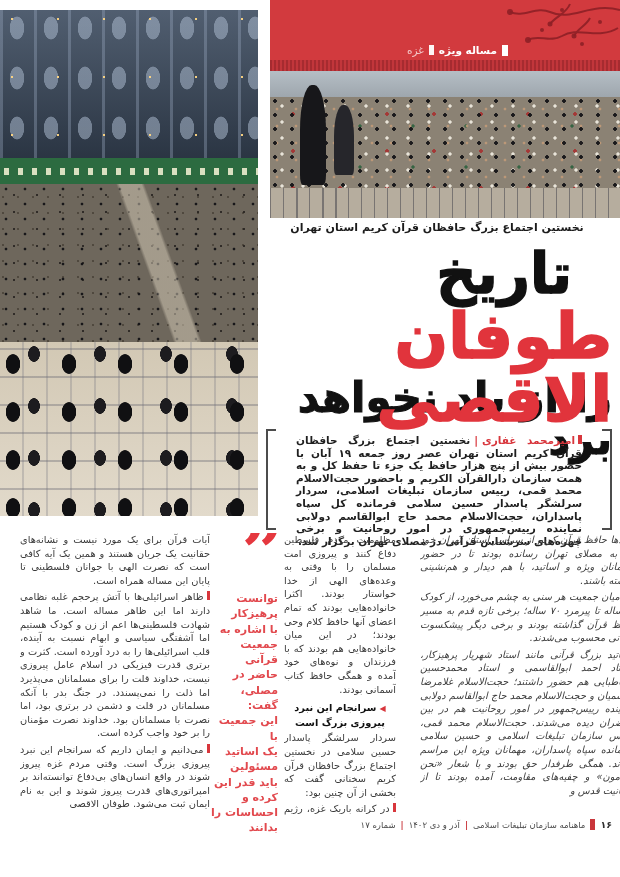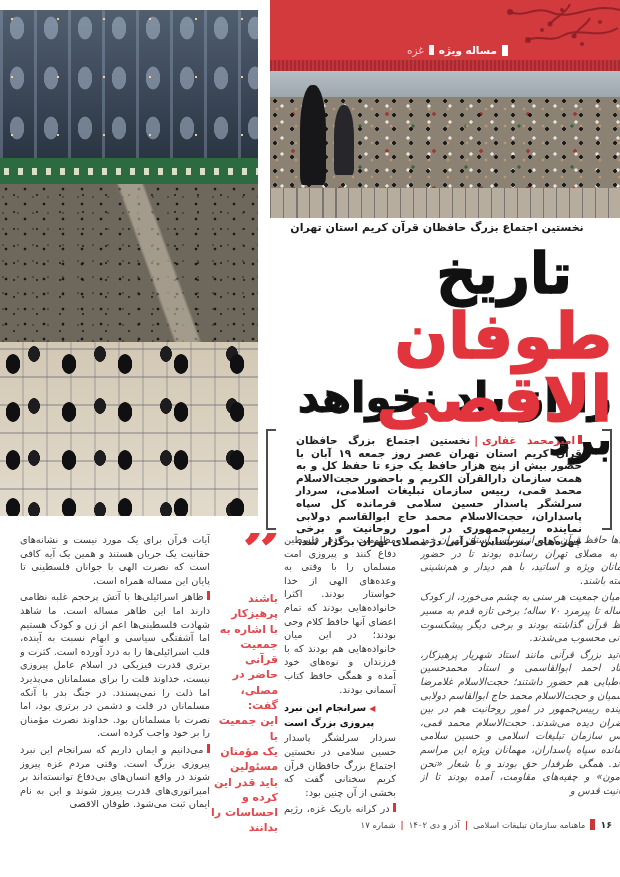--- a/index.html
+++ b/index.html
@@ -85,21 +85,21 @@
   .byline{color:#d8363c;}
   .lead-sep{color:#d8363c;margin:0 4px;}
 
   
   .col{position:absolute;top:533px;height:282px;overflow:hidden;font-size:9.8px;line-height:13.6px;
     color:#3a3a3a;text-align:justify;}
   .col-right{left:420px;width:212px;font-style:italic;}
   .col-middle{left:284px;width:112px;}
   .col-left{left:20px;width:190px;}
   .para{margin:0 0 3px;}
-  .para.heading{font-weight:bold;color:#101010;margin:5px 0 2px;text-align:left;}
+  .para.heading{font-weight:bold;color:#101010;margin:5px 0 2px;text-align:center;}
   .marker-bar{display:inline-block;width:3.5px;height:9px;background:#d8363c;margin-left:3px;}
   .marker-arrow{color:#d8363c;font-size:8px;margin-left:3px;}
 
   
   .pullquote{position:absolute;left:210px;top:533px;width:68px;text-align:right;}
   .qmark{font-family:"DejaVu Serif",serif;font-weight:bold;color:#e5383f;font-size:74px;
     line-height:.55;height:46px;overflow:hidden;letter-spacing:-6px;}
   .pq-text{margin-top:12px;color:#e2494e;font-weight:bold;font-size:11px;line-height:15.3px;}
 
   
@@ -170,27 +170,27 @@
 
   <div class="col col-right" id="col-right" dir="rtl">
       <p class="para">صدها حافظ قرآن کریم از سراسر استان تهران خود را به مصلای تهران رسانده بودند تا در حضور مهمانان ویژه و اساتید، با هم دیدار و هم‌نشینی داشته باشند.</p>
       <p class="para">در میان جمعیت هر سنی به چشم می‌خورد، از کودک ۷ ساله تا پیرمرد ۷۰ ساله؛ برخی تازه قدم به مسیر حفظ قرآن گذاشته بودند و برخی دیگر پیشکسوت قرآنی محسوب می‌شدند.</p>
       <p class="para">اساتید بزرگ قرآنی مانند استاد شهریار پرهیزکار، استاد احمد ابوالقاسمی و استاد محمدحسین طباطبایی هم حضور داشتند؛ حجت‌الاسلام غلامرضا قاسمیان و حجت‌الاسلام محمد حاج ابوالقاسم دولابی نماینده رییس‌جمهور در امور روحانیت هم در بین حاضران دیده می‌شدند. حجت‌الاسلام محمد قمی، رئیس سازمان تبلیغات اسلامی و حسین سلامی فرمانده سپاه پاسداران، مهمانان ویژه این مراسم بودند. همگی طرفدار حق بودند و با شعار «نحن قادمون» و چفیه‌های مقاومت، آمده بودند تا از حقانیت قدس و</p>
     </div>
 
   <div class="pullquote" dir="rtl">
     <div class="qmark">”</div>
     <div class="pq-text" id="pullquote-text">
-        <div>باشند پرهیزکار</div>
+        <div>توانست پرهیزکار</div>
         <div>با اشاره به</div>
         <div>جمعیت قرآنی</div>
         <div>حاضر در</div>
         <div>مصلی، گفت:</div>
         <div>این جمعیت با</div>
-        <div>یک مؤمنان</div>
+        <div>یک اساتید</div>
         <div>مسئولین</div>
         <div>باید قدر این</div>
         <div>کرده و</div>
         <div>احساسات را</div>
         <div>بدانند</div>
       </div>
   </div>
 
   <div class="col col-middle" id="col-middle" dir="rtl">
       <p class="para">مظلومیت مردم فلسطین دفاع کنند و پیروزی امت مسلمان را با وقتی به وعده‌های الهی از خدا خواستار بودند. اکثرا خانواده‌هایی بودند که تمام اعضای آنها حافظ کلام وحی بودند؛ در این میان خانواده‌هایی هم بودند که با فرزندان و نوه‌های خود آمده و همگی حافظ کتاب آسمانی بودند.</p>

